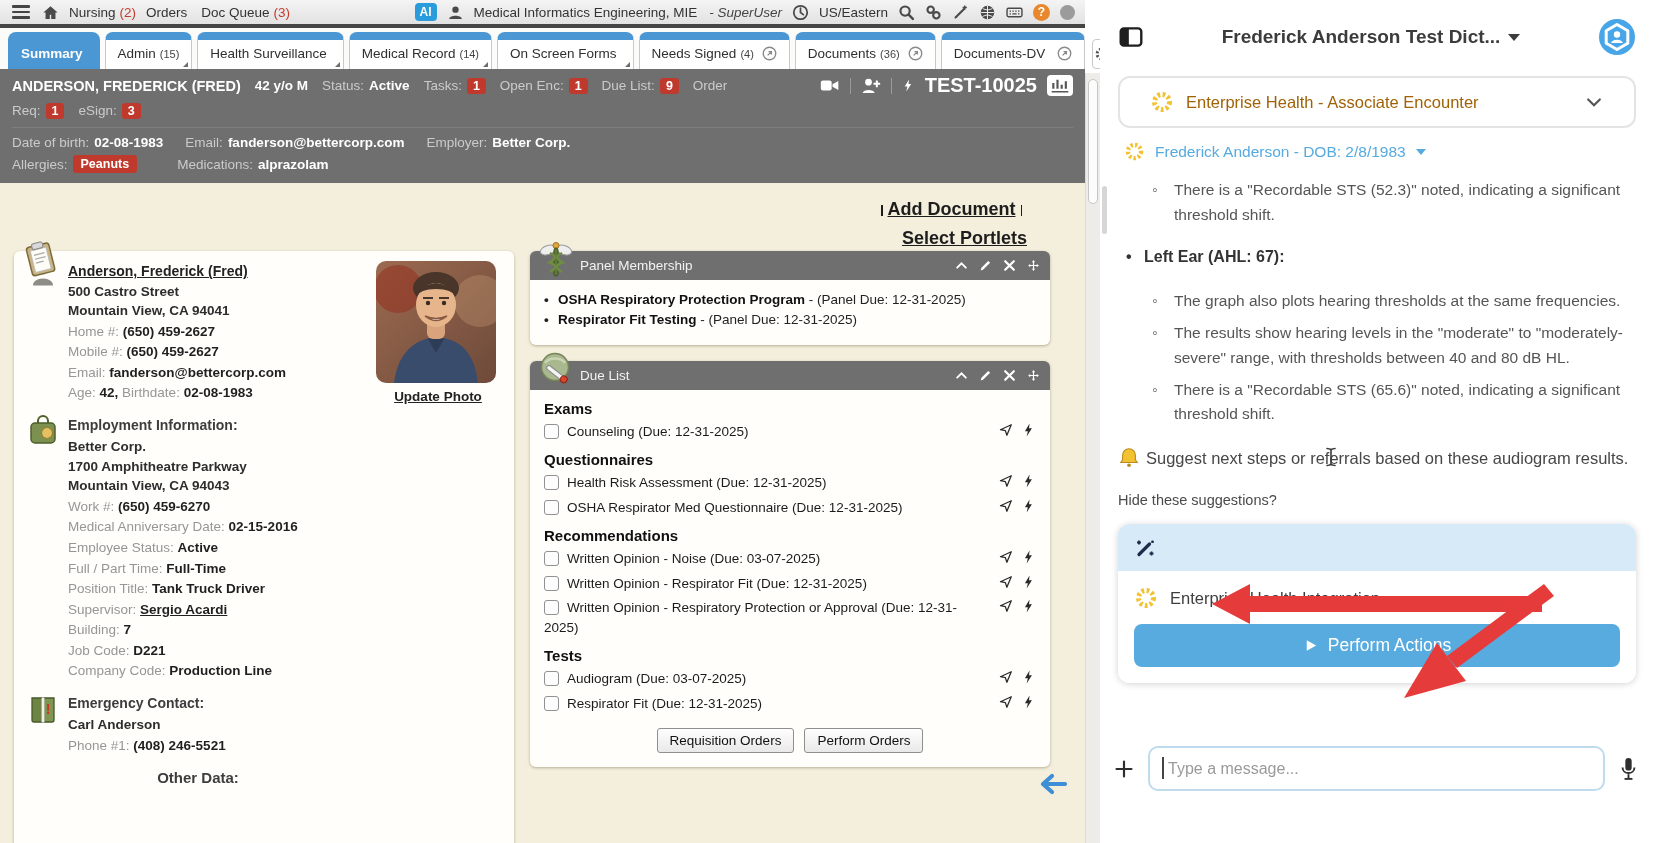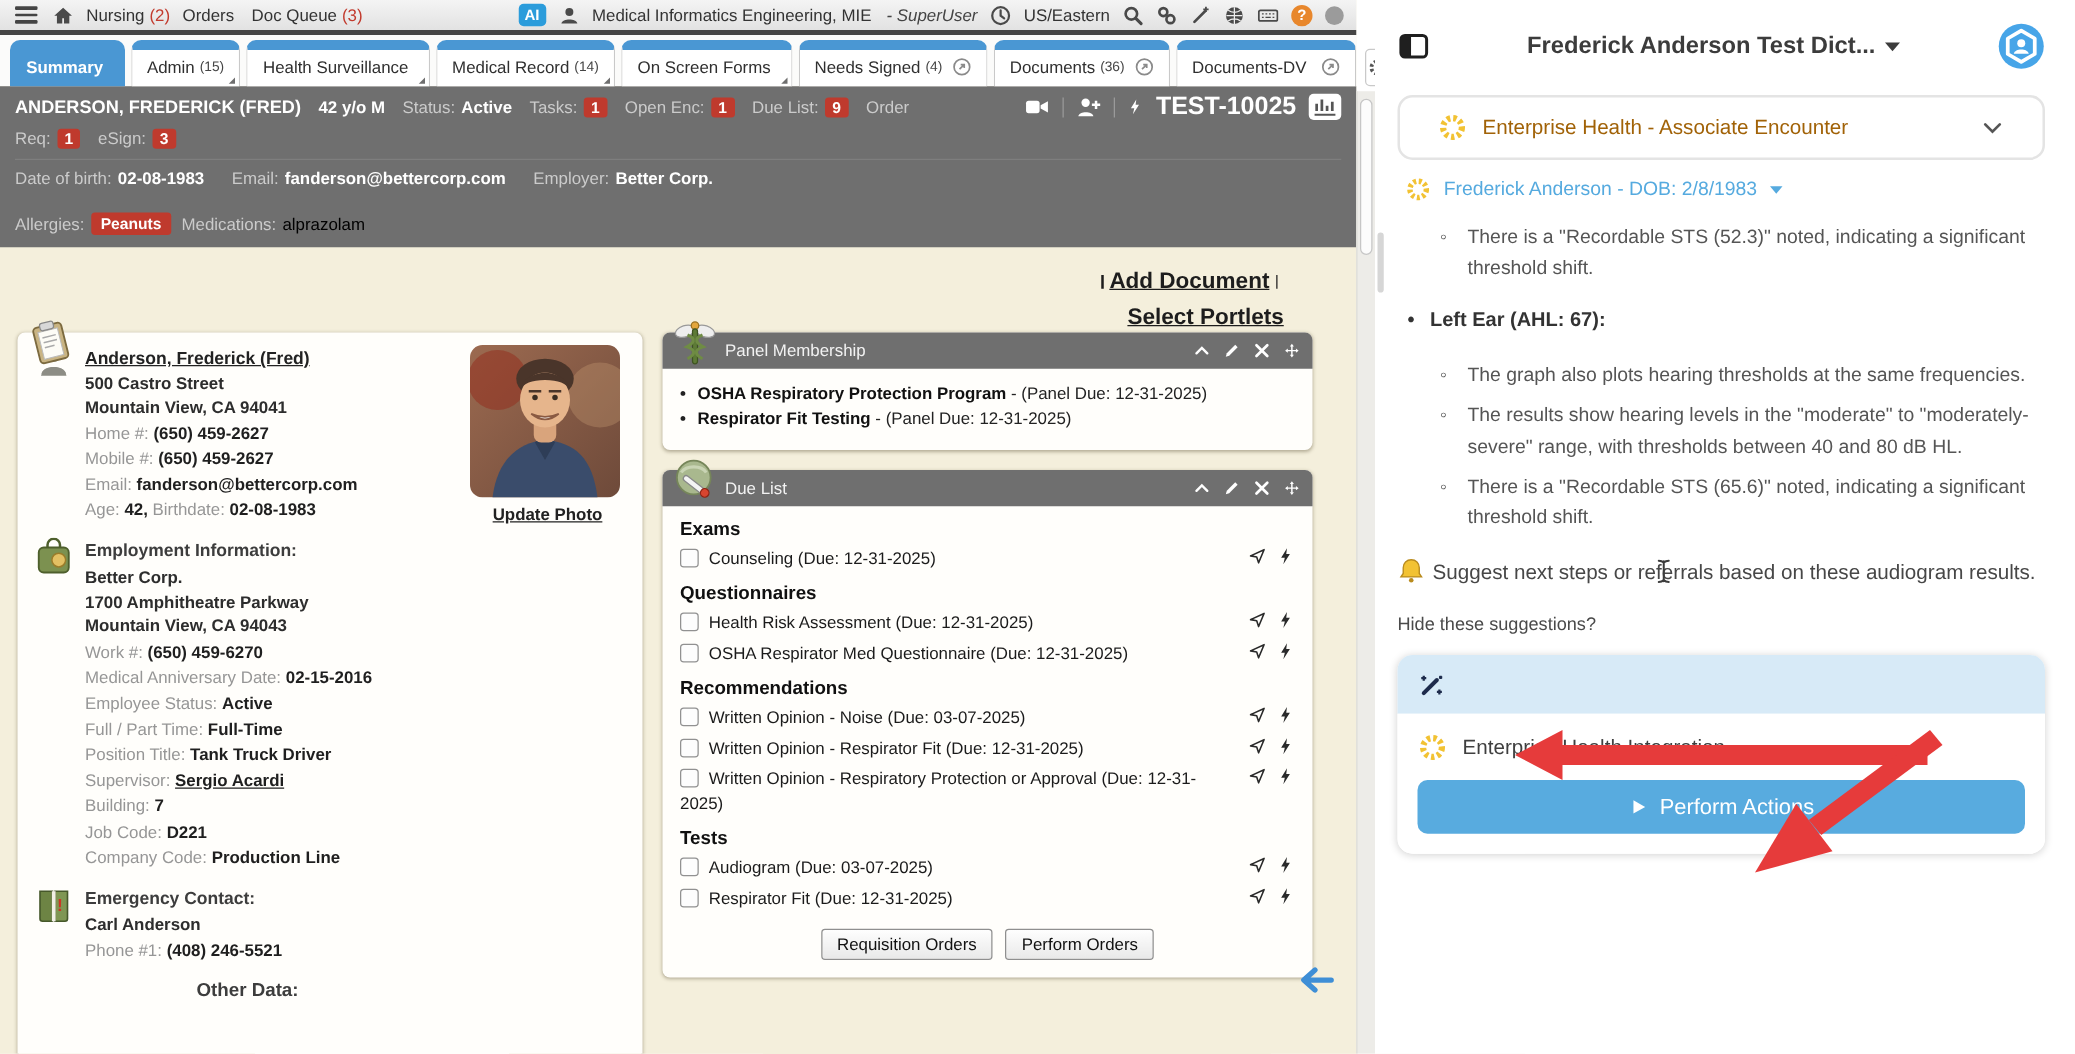--- a/index.html
+++ b/index.html
@@ -48,22 +48,22 @@
   .ph-agesex { font-weight:bold; color:#fff; }
   .ph-lbl { color:#cbcbcb; }
   .ph-val { color:#fff; font-weight:bold; }
   .ph-pair { display:flex; gap:5px; align-items:center; }
   .badge { background:#bf3a2d; color:#fff; font-weight:bold; font-size:12.5px; padding:1px 6px; border-radius:3px; cursor:pointer; }
   .ph-right { margin-left:auto; display:flex; align-items:center; gap:10px; }
   .ph-sep { width:1px; height:16px; background:#9a9a9a; }
   .ph-ic { width:20px; height:17px; color:#fff; cursor:pointer; }
   .ph-chart { width:26px; height:21px; background:#fff; border-radius:4px; padding:2px 3px; color:#555; cursor:pointer; }
   .ph-sub { border-top:1px solid #7e7e7e; margin-top:5px; padding-top:5px; display:flex; gap:22px; align-items:center; min-height:24px; }
-  .ph-allergy-row { display:flex; gap:8px; align-items:center; margin-top:16px; min-height:24px; }
-  .med-val { color:#000000; font-weight:normal; }
+  .ph-allergy-row { display:flex; gap:40px; align-items:center; margin-top:1px; min-height:24px; }
+  .med-val { color:#ffffff; font-weight:bold; }
 
   
   .content { flex:1; position:relative; padding:8px 14px; background:#f4efdc; overflow:hidden; }
   .top-links { position:absolute; top:12px; right:58px; text-align:right; font-size:18px; font-weight:bold; color:#1d1d1d; line-height:1.6; }
   .top-links a { color:#1d1d1d; text-decoration:underline; cursor:pointer; }
   .pipe { display:inline-block; width:1.5px; height:11px; background:#1d1d1d; margin:0 5px; vertical-align:-1px; }
   .cols { display:flex; gap:16px; margin-top:60px; align-items:flex-start; }
   .col-l { width:500px; flex:0 0 auto; }
   .col-r { width:520px; flex:0 0 auto; }
 
@@ -900,20 +900,32 @@
         </div>
         <button class="pa-btn">
           <svg class="play-ic">
               <use href="#i-play"></use>
             </svg>
           <span>Perform Actions</span>
         </button>
       </div>
     </div>
 
+    <div class="input-row">
+      <svg class="plus-ic">
+          <use href="#i-plus"></use>
+        </svg>
+      <div class="msg-wrap">
+        <input class="msg-input" type="text" placeholder="Type a message..." style="">
+        <div class="text-caret"></div>
+      </div>
+      <svg class="mic-ic">
+          <use href="#i-mic"></use>
+        </svg>
+    </div>
   </div>
 
   <svg class="overlay">
     <polygon points="1212,604 1250,584 1250,596 1542,596 1542,612 1250,612 1250,624" fill="#e63b3b"></polygon>
     <polygon points="1544,584 1554,596 1457,668 1447,656" fill="#e63b3b"></polygon>
     <polygon points="1404,698 1437,643 1466,681" fill="#e63b3b"></polygon>
     <use href="#i-ibeam" x="1324" y="446" width="14" height="22"></use>
   </svg>
 
 </div>

